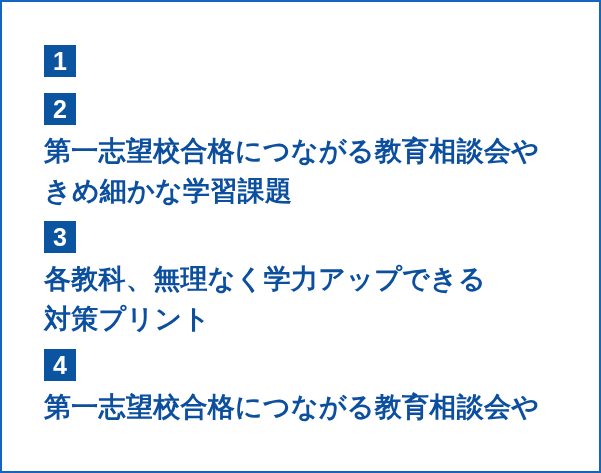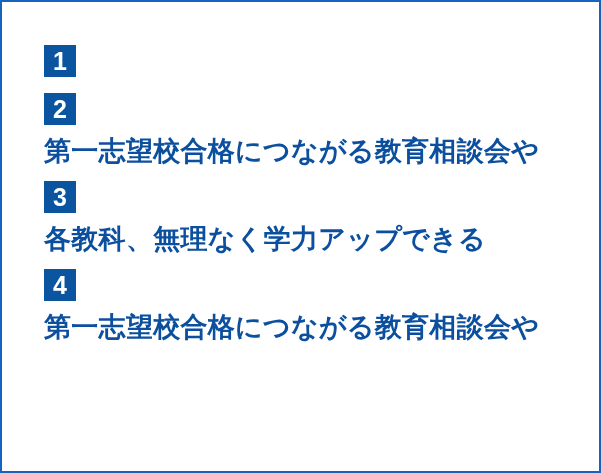--- a/index.html
+++ b/index.html
@@ -72,27 +72,29 @@
     <div class="item">
       <span class="badge">1</span>
       <span class="lines">
       </span>
     </div>
 
     <div class="item">
       <span class="badge">2</span>
       <span class="lines">
         <span class="line">第一志望校合格につながる教育相談会や</span>
+        <span class="line">きめ細かな学習課題</span>
       </span>
     </div>
 
     <div class="item">
       <span class="badge">3</span>
       <span class="lines">
         <span class="line">各教科、無理なく学力アップできる</span>
+        <span class="line">対策プリント</span>
       </span>
     </div>
 
     <div class="item">
       <span class="badge">4</span>
       <span class="lines">
         <span class="line">第一志望校合格につながる教育相談会や</span>
         
       </span>
     </div>

